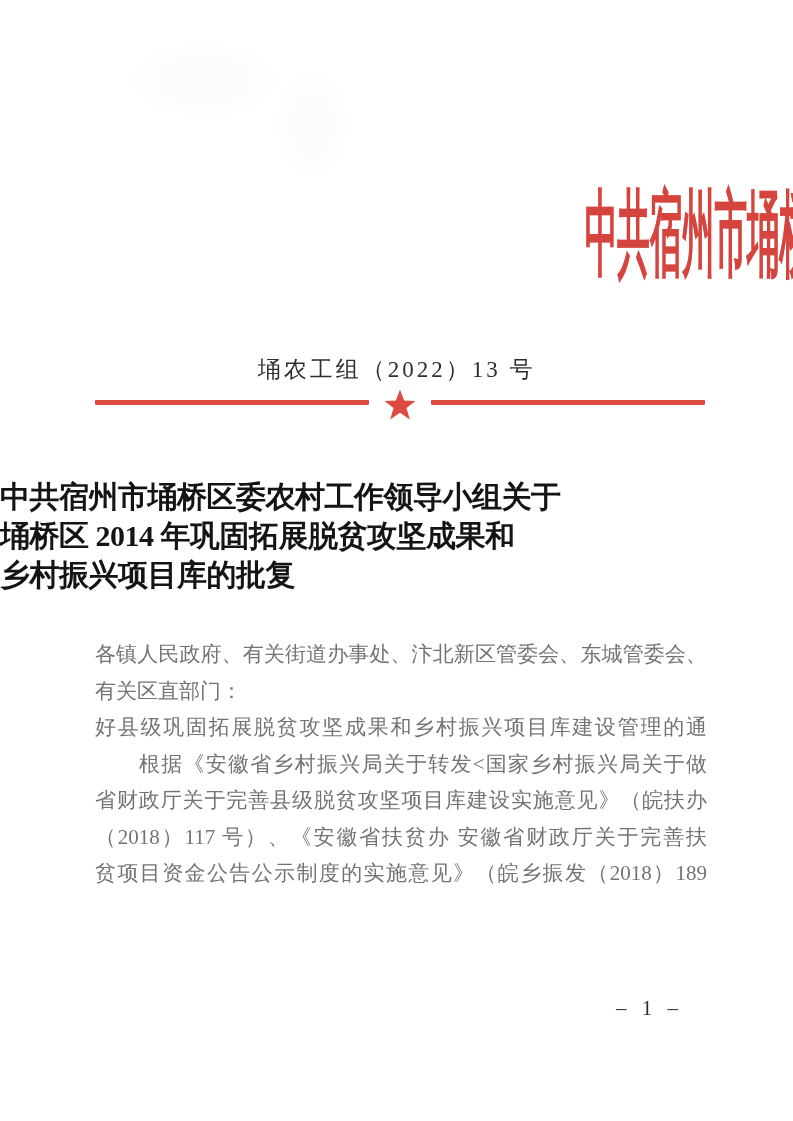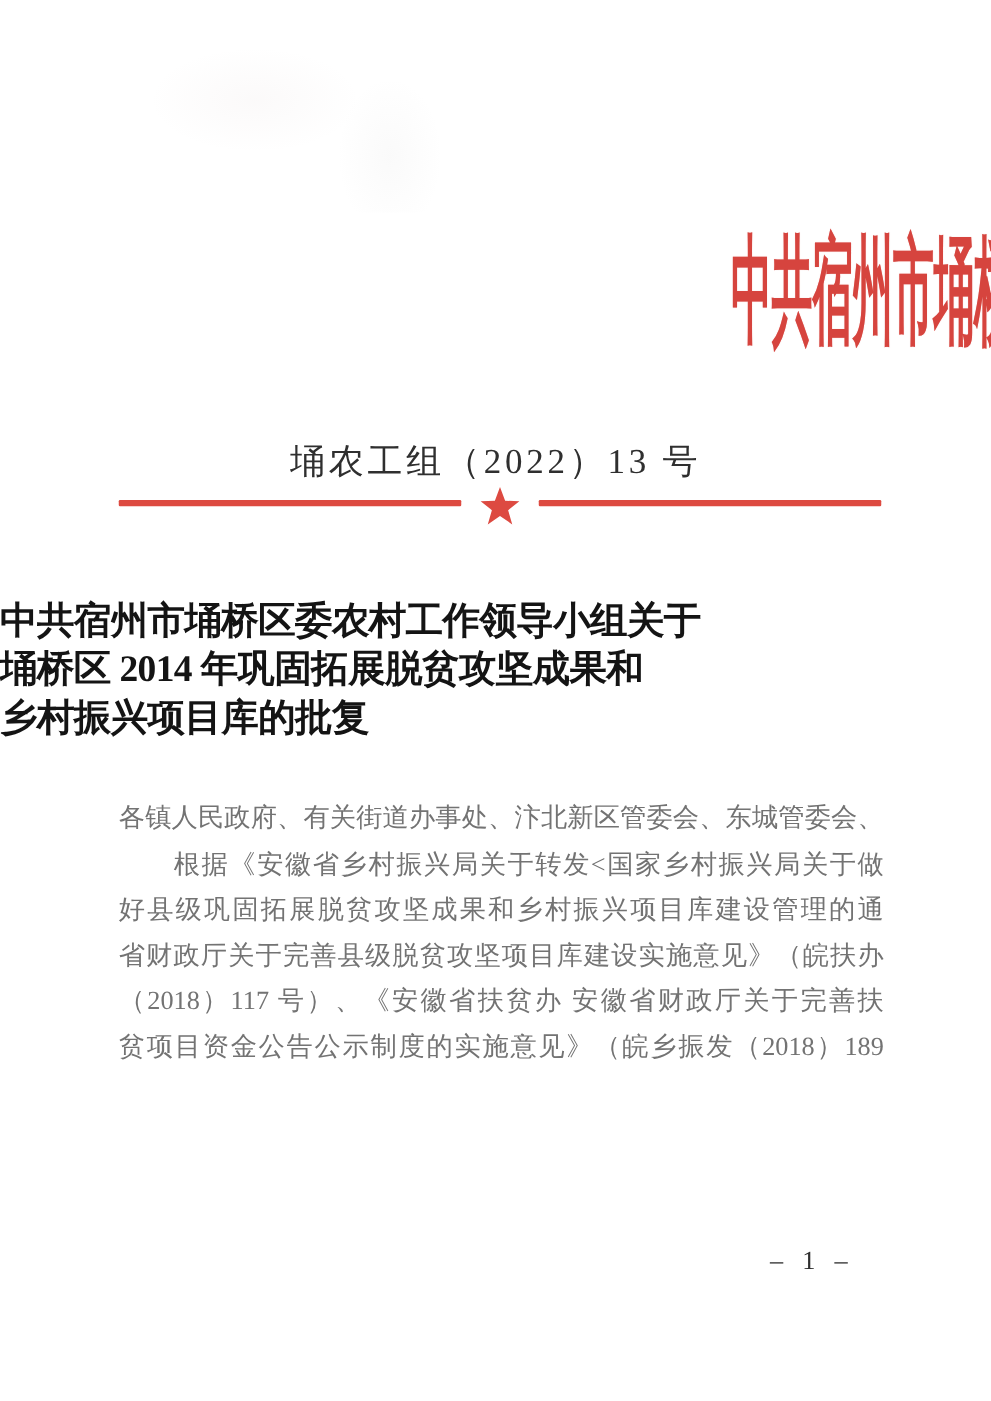--- a/index.html
+++ b/index.html
@@ -20,21 +20,21 @@
   .redhead { position:absolute; top:186px; left:0; width:100%; height:98px; text-align:center; }
   .redhead .inner {
     display:inline-block; white-space:nowrap;
     font-size:94px; line-height:96px; font-weight:700;
     color:#d6443e; transform:scaleX(0.345); transform-origin:center;
     text-shadow:0 0 1px rgba(214,68,62,0.55);
   }
   
   .docnum {
     position:absolute; top:356px; left:0; width:100%;
-    text-align:center; font-size:28px; line-height:28px;
+    text-align:center; font-size:23px; line-height:28px;
     color:#2f2f2f; letter-spacing:3px; white-space:nowrap;
   }
   
   .redline { position:absolute; top:400px; left:95px; width:610px; height:5px; }
   .redline .seg { position:absolute; top:0; height:5px; background:#dd4a41; border-radius:1px; }
   .redline .seg.left  { left:0; width:274px; }
   .redline .seg.right { right:0; width:274px; }
   .redline .star { position:absolute; left:50%; top:-12px; transform:translateX(-50%); }
   
   .title {
@@ -85,23 +85,24 @@
   </div>
 
   <div class="title">
     <div class="tline">中共宿州市埇桥区委农村工作领导小组关于</div>
     <div class="tline">埇桥区 2014 年巩固拓展脱贫攻坚成果和</div>
     <div class="tline">乡村振兴项目库的批复</div>
   </div>
 
   <div class="body">
     <div class="bline">各镇人民政府、有关街道办事处、汴北新区管委会、东城管委会、</div>
+    <div class="bline short">有关区直部门：</div>
 
+    <div class="bline">好县级巩固拓展脱贫攻坚成果和乡村振兴项目库建设管理的通</div>
     <div class="bline indent">根据《安徽省乡村振兴局关于转发&lt;国家乡村振兴局关于做</div>
-    <div class="bline">好县级巩固拓展脱贫攻坚成果和乡村振兴项目库建设管理的通</div>
     <div class="bline">省财政厅关于完善县级脱贫攻坚项目库建设实施意见》（皖扶办</div>
     <div class="bline">（2018）117 号）、《安徽省扶贫办 安徽省财政厅关于完善扶</div>
     <div class="bline">贫项目资金公告公示制度的实施意见》（皖乡振发（2018）189</div>
   </div>
 
   <div class="pagenum">– 1 –</div>
 
 </div>
 
 </body></html>

